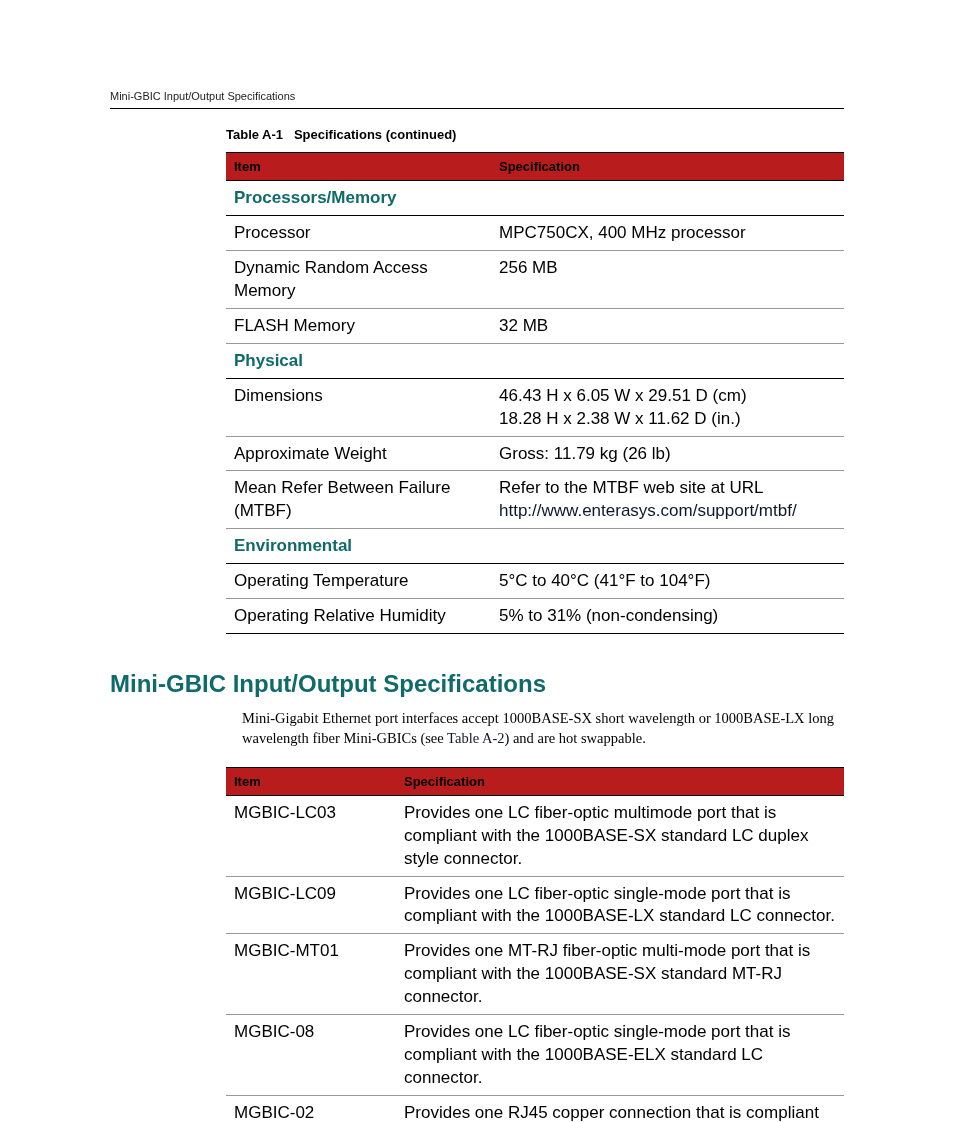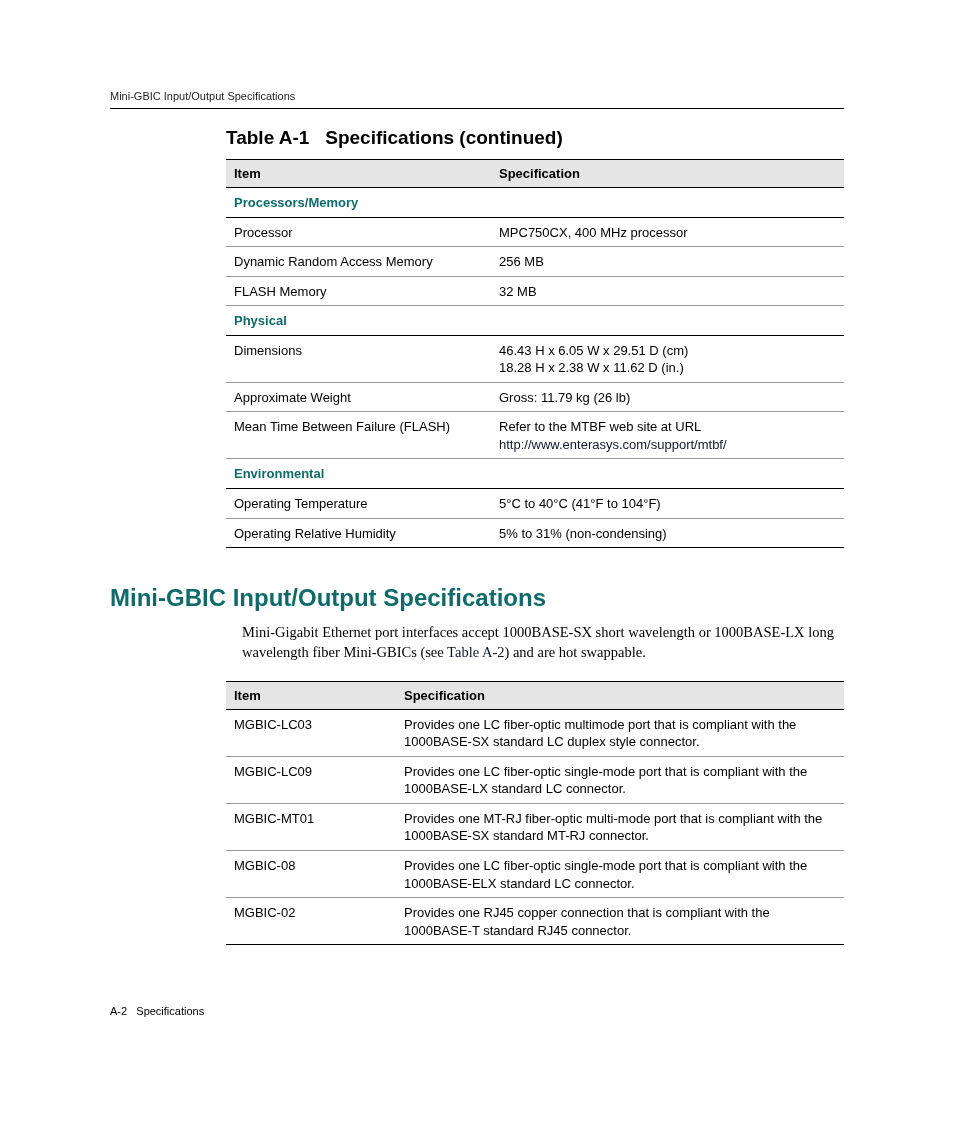--- a/index.html
+++ b/index.html
@@ -22,40 +22,40 @@
   hr.sep {
     border: none;
     border-top: 1px solid #000;
     margin: 0 0 18px 0;
   }
   .indent {
     margin-left: 116px;
   }
   .table-caption {
     font-weight: bold;
-    font-size: 19px;
+    font-size: 13px;
     margin: 16px 0 10px 0;
   }
   table.spec {
     border-collapse: collapse;
     width: 100%;
   }
   table.spec th {
     text-align: left;
     font-weight: bold;
-    background: #e5e5e5;
+    background: #b91c1c;
     padding: 6px 8px;
     border-top: 1.5px solid #000;
     border-bottom: 1px solid #000;
     font-size: 13px;
   }
   table.spec td {
     padding: 6px 8px 5px 8px;
     vertical-align: top;
-    font-size: 13px;
+    font-size: 17px;
     line-height: 1.35;
   }
   table.spec tr.section-row td {
     color: #0f6a6a;
     font-weight: bold;
     border-bottom: 1px solid #000;
     padding-top: 6px;
     padding-bottom: 5px;
   }
   table.spec tr.data-row td {
@@ -133,21 +133,21 @@
           </tr>
           <tr class="data-row">
             <td>Dimensions</td>
             <td>46.43 H x 6.05 W x 29.51 D (cm)<br>18.28 H x 2.38 W x 11.62 D (in.)</td>
           </tr>
           <tr class="data-row">
             <td>Approximate Weight</td>
             <td>Gross: 11.79 kg (26 lb)</td>
           </tr>
           <tr class="data-row">
-            <td>Mean Time Between Failure (FLASH)</td>
+            <td>Mean Refer Between Failure (MTBF)</td>
             <td>Refer to the MTBF web site at URL<br><a class="link">http://www.enterasys.com/support/mtbf/</a></td>
           </tr>
           <tr class="section-row">
             <td colspan="2">Environmental</td>
           </tr>
           <tr class="data-row">
             <td>Operating Temperature</td>
             <td>5°C to 40°C (41°F to 104°F)</td>
           </tr>
           <tr class="data-row last-row">

